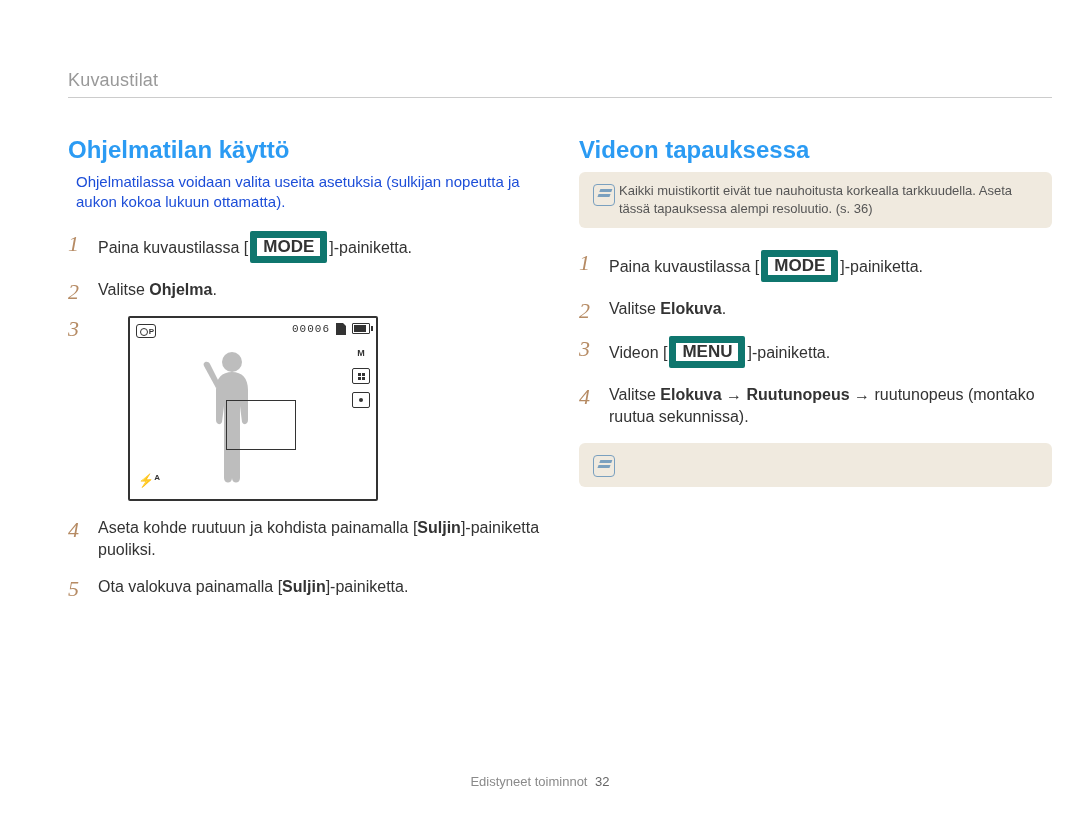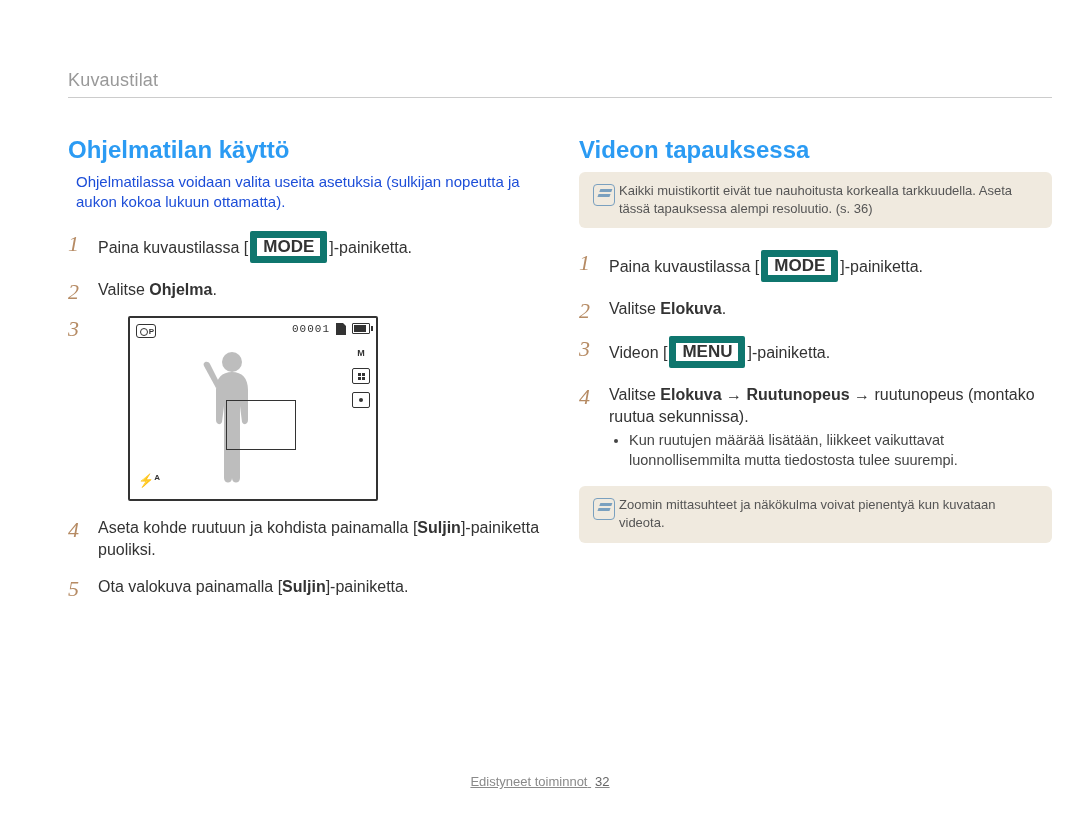--- a/index.html
+++ b/index.html
@@ -222,21 +222,20 @@
   }
   .sub-bullet li { margin-bottom: 2px; line-height:1.35; }
 
   .footer {
     position: absolute;
     bottom: 26px;
     left: 0; right: 0;
     text-align: center;
     font-size: 13px;
     color: #8a8a8a;
-    text-decoration: underline;
   }
   .footer .pagenum { color: #666; margin-left: 4px; }
 </style>
 </head>
 <body>
 
 <div class="page">
   <div class="breadcrumb">Kuvaustilat</div>
 
   <div class="columns">
@@ -250,21 +249,21 @@
           <span>Paina kuvaustilassa [</span><span class="modebox">MODE</span><span>]-painiketta.</span>
         </li>
         <li>
           <span>Valitse </span><strong>Ohjelma</strong><span>.</span>
         </li>
         <li>
 
           
           <div class="screenshot">
             <div class="ss-topleft"></div>
-            <div class="ss-counter">00001</div>
+            <div class="ss-counter">00006</div>
             <div class="ss-sd"></div>
             <div class="ss-batt"></div>
             <div class="ss-right-icons">
               <div class="ss-ico nob">
                   <span style="font-size:9px;font-weight:700">M</span>
                 </div>
               <div class="ss-ico">
                 <span style="display:grid;grid-template-columns:3px 3px;grid-template-rows:3px 3px;gap:1px;">
                   <i style="background:#333"></i>
                     <i style="background:#333"></i>
@@ -311,29 +310,25 @@
           <span>Paina kuvaustilassa [</span><span class="modebox">MODE</span><span>]-painiketta.</span>
         </li>
         <li>
           <span>Valitse </span><strong>Elokuva</strong><span>.</span>
         </li>
         <li>
           <span>Videon [</span><span class="modebox">MENU</span><span>]-painiketta.</span>
         </li>
         <li>
           <span>Valitse </span><strong>Elokuva</strong><span> → </span><strong>Ruutunopeus</strong><span> → </span><span>ruutunopeus (montako ruutua sekunnissa).</span>
-          <ul class="sub-bullet">
-            <li>Kun ruutujen määrää lisätään, liikkeet vaikuttavat luonnollisemmilta mutta tiedostosta tulee suurempi.</li>
-          </ul>
         </li>
       </ol>
 
       <div class="notebox">
         <div class="note-icon"></div>
-        <div>Zoomin mittasuhteet ja näkökulma voivat pienentyä kun kuvataan videota.</div>
       </div>
     </div>
 
   </div>
 </div>
 
 <div class="footer">
   <span>Edistyneet toiminnot</span>
   <span class="pagenum">32</span>
 </div>

